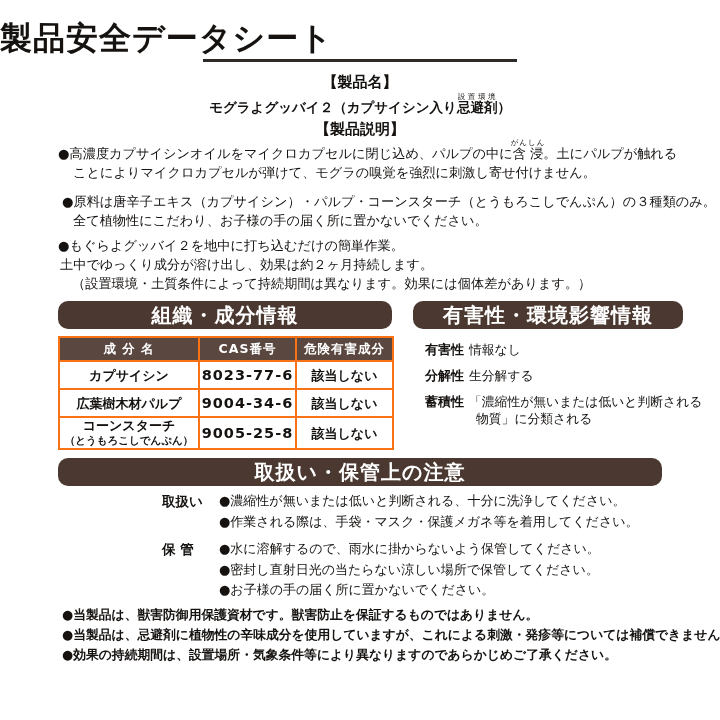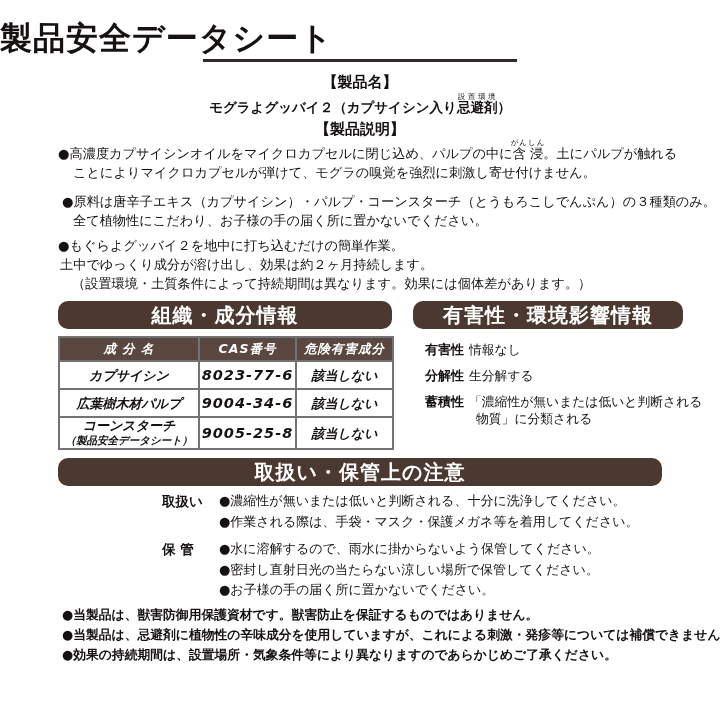--- a/index.html
+++ b/index.html
@@ -48,23 +48,22 @@
     background:var(--bar-bg,#4b3931);color:#ffffff;border-radius:10px;
     height:28px;line-height:28px;text-align:center;
     font-size:20px;font-weight:bold;letter-spacing:1px;white-space:nowrap;
   }
 
   
   .ctable{
     margin-top:7px;border-collapse:collapse;width:334px;table-layout:fixed;
   }
   .ctable th,.ctable td{
-    border:2px solid #737373;text-align:center;vertical-align:middle;
+    border:2px solid #f97316;text-align:center;vertical-align:middle;
     padding:0;
-    font-style:italic;
   }
   .ctable th{
     background:var(--th-bg,#5a473f);color:#ffffff;
     font-size:12.5px;font-weight:bold;height:22px;letter-spacing:1px;
   }
   .ctable td{font-size:13px;font-weight:600;height:26px;line-height:15px;}
   .ctable td.cas{font-size:14.5px;letter-spacing:1px;font-weight:700;}
   .ctable .sub{font-size:10.5px;font-weight:600;display:block;}
   .col-name{width:140px;} .col-cas{width:97px;} .col-hz{width:97px;}
 
@@ -139,21 +138,21 @@
             <td><span data-bind="composition.rows.0.name">カプサイシン</span><span class="sub" data-bind="composition.rows.0.name2"></span></td>
             <td class="cas" data-bind="composition.rows.0.cas">8023-77-6</td>
             <td data-bind="composition.rows.0.hazard">該当しない</td>
           </tr>
           <tr>
             <td><span data-bind="composition.rows.1.name">広葉樹木材パルプ</span><span class="sub" data-bind="composition.rows.1.name2"></span></td>
             <td class="cas" data-bind="composition.rows.1.cas">9004-34-6</td>
             <td data-bind="composition.rows.1.hazard">該当しない</td>
           </tr>
           <tr>
-            <td><span data-bind="composition.rows.2.name">コーンスターチ</span><span class="sub" data-bind="composition.rows.2.name2">（製品安全データシート）</span></td>
+            <td><span data-bind="composition.rows.2.name">コーンスターチ</span><span class="sub" data-bind="composition.rows.2.name2">（とうもろこしでんぷん）</span></td>
             <td class="cas" data-bind="composition.rows.2.cas">9005-25-8</td>
             <td data-bind="composition.rows.2.hazard">該当しない</td>
           </tr>
         </tbody>
       </table>
     </div>
 
     <div class="col-right">
       <div class="bar" data-bind="hazard.header">有害性・環境影響情報</div>
       <div class="hz-list">

